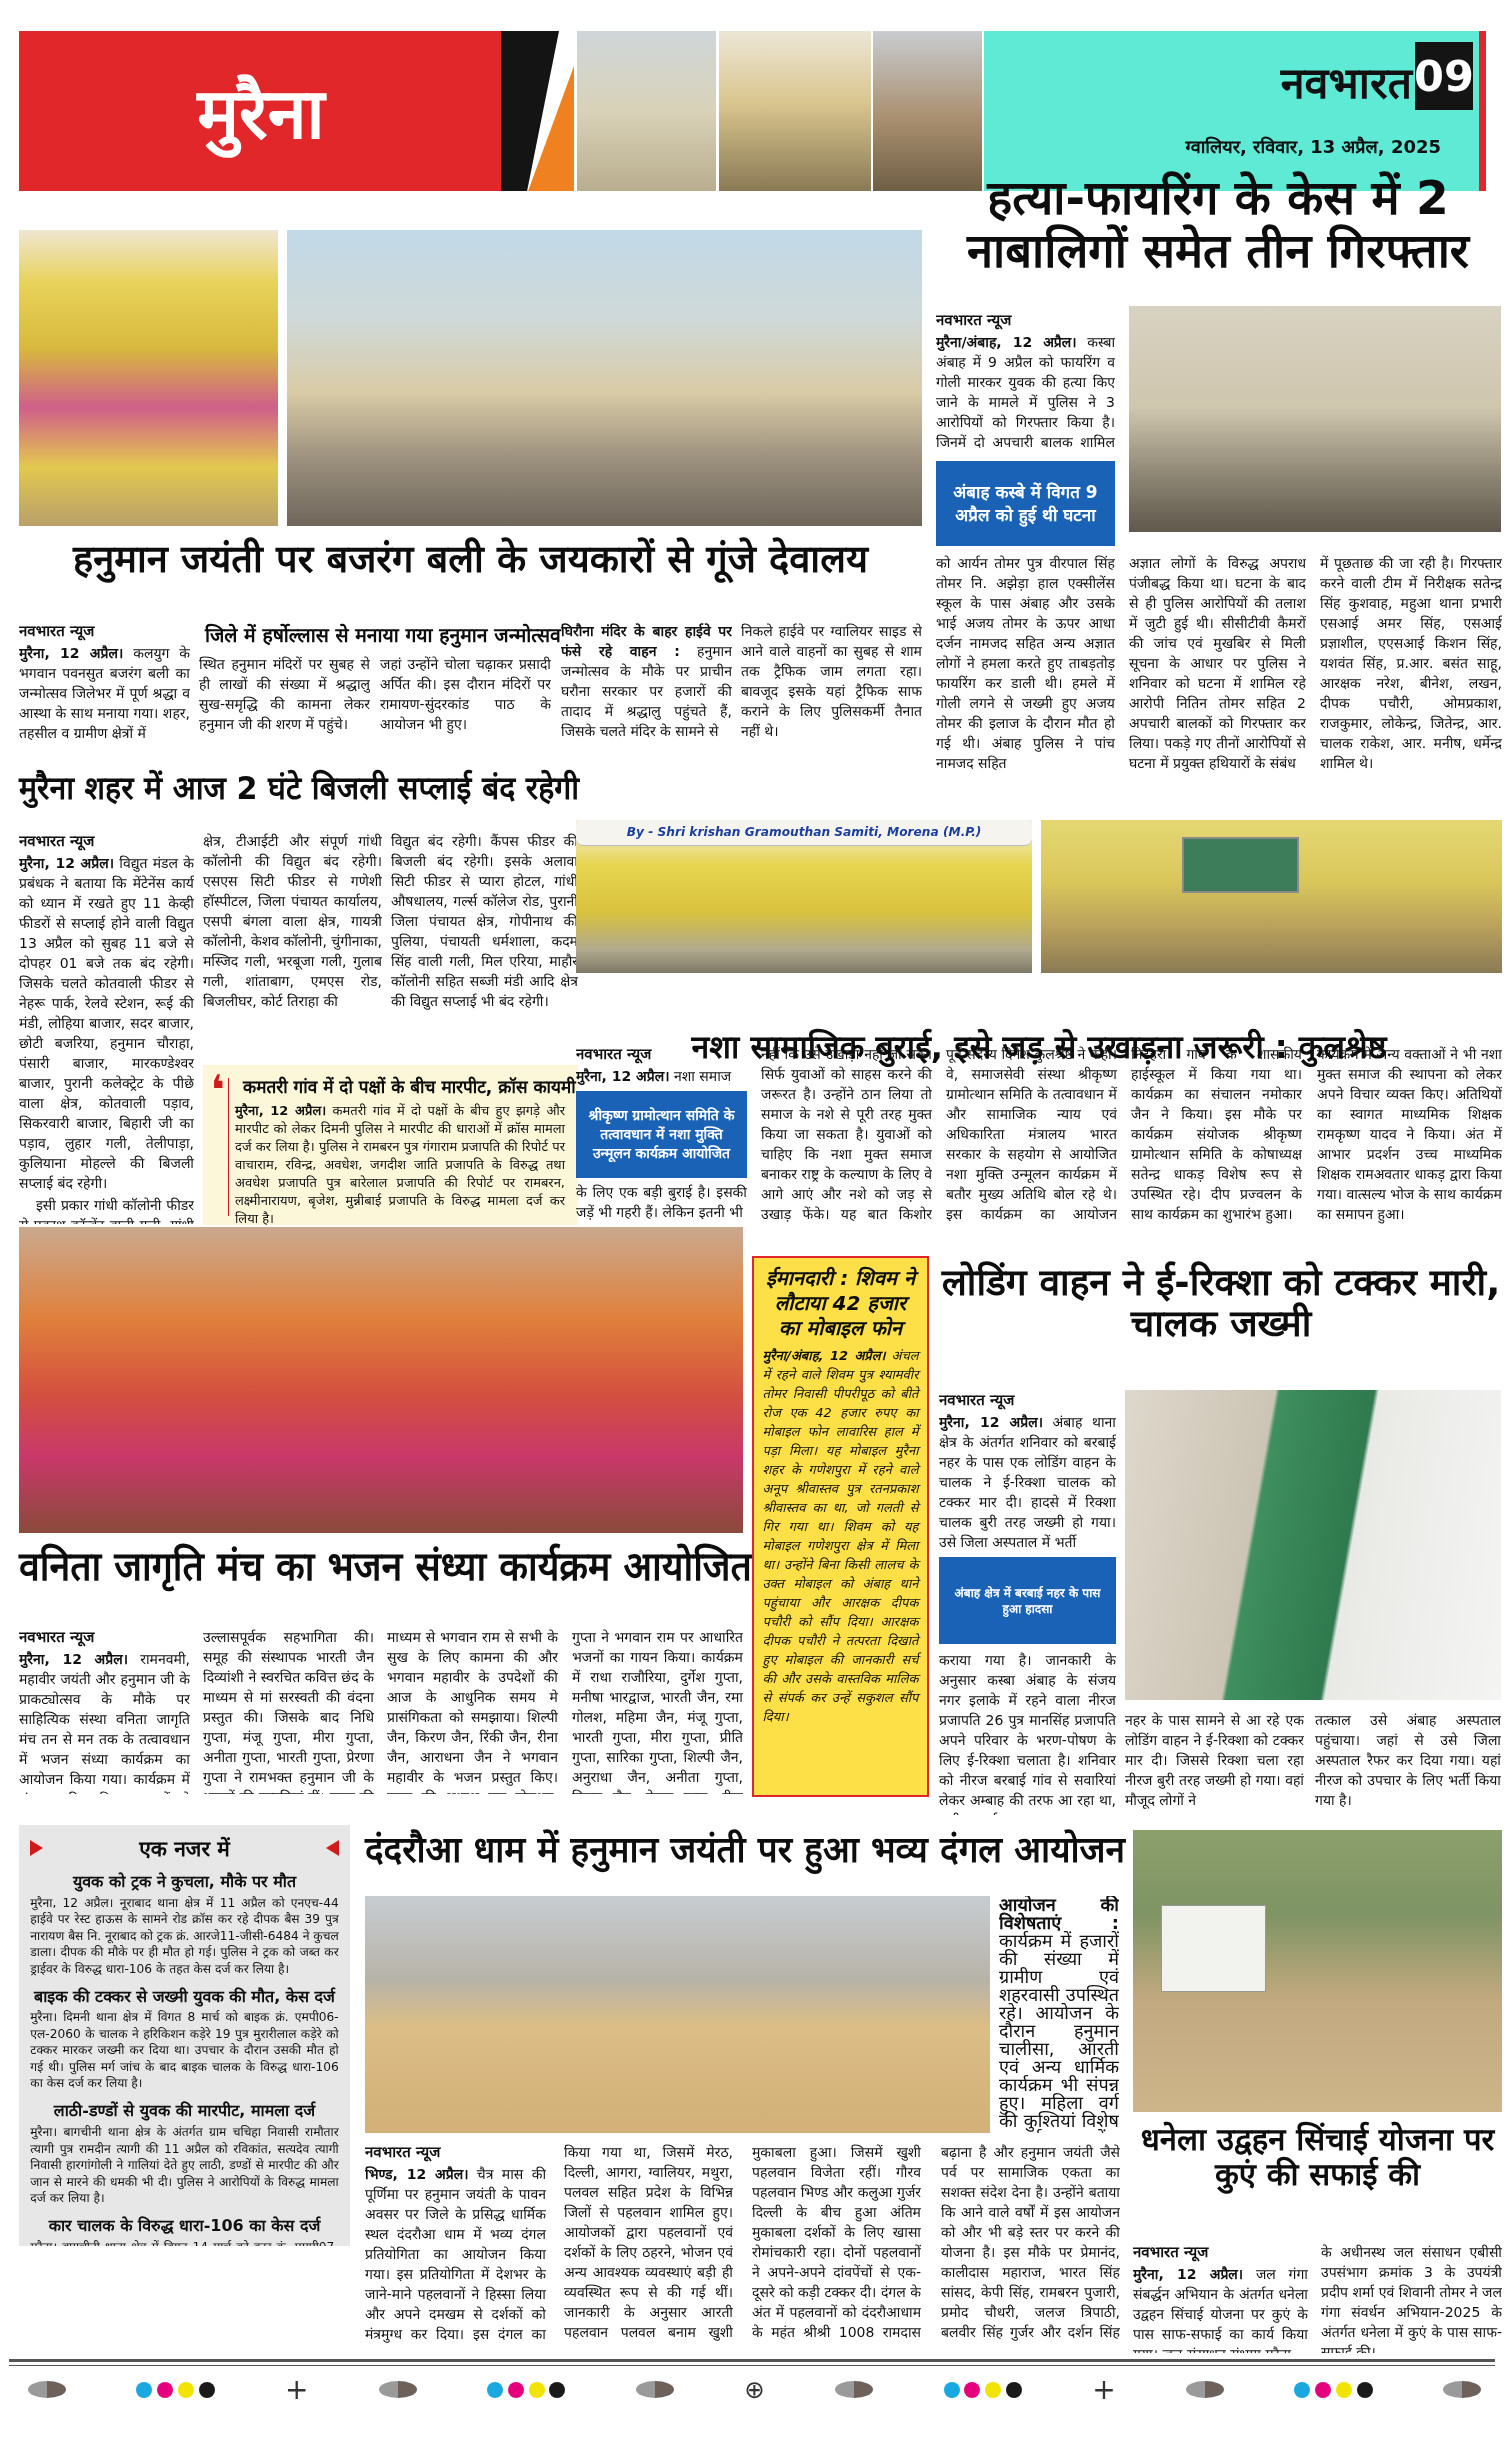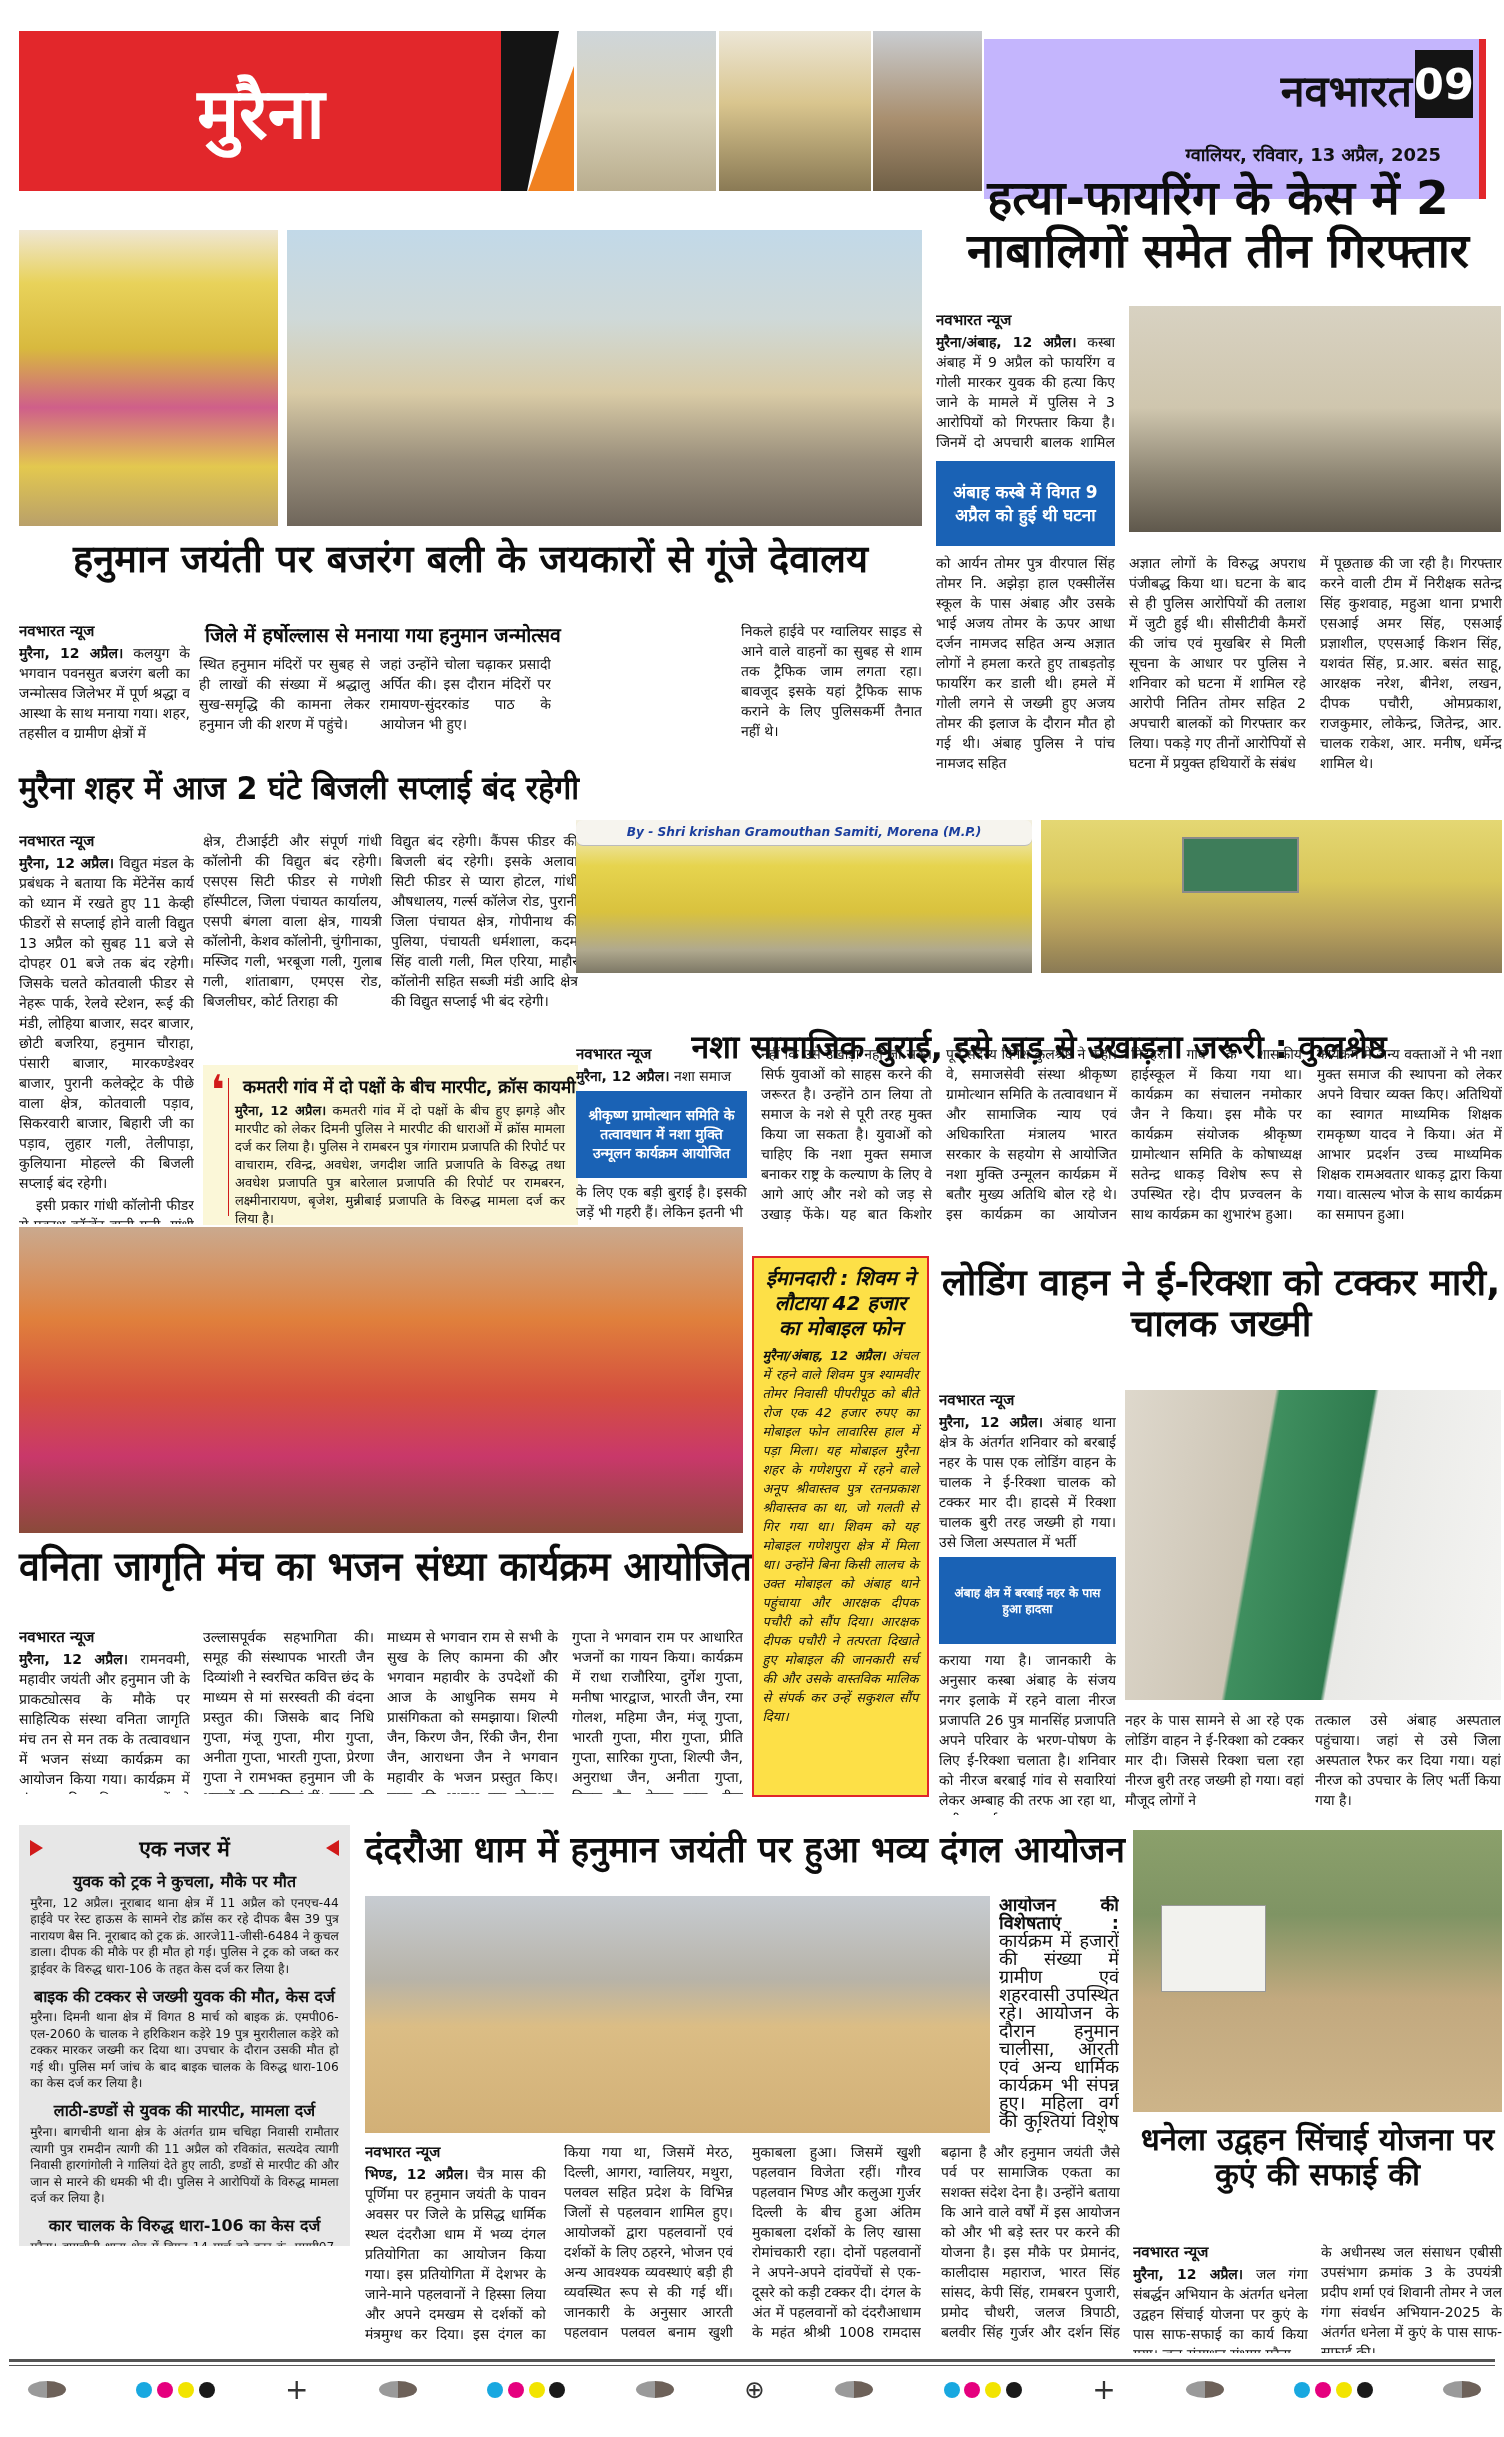--- a/index.html
+++ b/index.html
@@ -5,21 +5,21 @@
   html,body{margin:0;padding:0;background:#ffffff;}
   .page{position:relative;width:1505px;height:2438px;background:#fff;overflow:hidden;
         font-family:"DejaVu Sans","Liberation Sans",sans-serif;color:#111;}
   .abs{position:absolute;}
   .fit{white-space:nowrap;}
   
   .red-banner{background:#e2272b;display:flex;align-items:center;justify-content:center;}
   .red-banner .t{color:#fff;font-weight:bold;font-size:70px;}
   .tri-black{background:#141414;clip-path:polygon(0 0,100% 0,45% 100%,0 100%);}
   .tri-orange{background:#f08121;clip-path:polygon(100% 0,100% 100%,10% 100%);}
-  .masthead{background:#c4b5fd;margin-top:8px;}
+  .masthead{background:#5eead4;}
   .paper-name{font-weight:bold;font-size:43px;text-align:right;}
   .page-num{background:#141414;color:#fff;font-weight:bold;font-size:43px;display:flex;align-items:center;justify-content:center;}
   .red-stripe{background:#e2272b;}
   .date-line{font-weight:bold;font-size:18px;text-align:right;}
   
   .photo{overflow:hidden;}
   .ph-idol{background:linear-gradient(180deg,#efe6d2 0%,#e8d25a 18%,#d8b93e 40%,#cf5f8a 60%,#e3c84f 80%,#b9a06a 100%);}
   .ph-temple{background:linear-gradient(180deg,#c2d9e8 0%,#cfd9d8 30%,#d9cba6 55%,#9a8f7c 78%,#6f665b 100%);}
   .ph-police{background:linear-gradient(180deg,#d8d2c2 0%,#cfc6ae 45%,#8e8674 75%,#5f584c 100%);}
   .ph-dais{background:linear-gradient(180deg,#f3f0e4 0%,#e6d44e 30%,#d9c23e 60%,#b0a98e 85%,#7d7866 100%);}
@@ -109,20 +109,23 @@
     <p class="byline nofirst">नवभारत न्यूज</p>
     <p class="nofirst"><b class="dl">मुरैना, 12 अप्रैल।</b> <span>कलयुग के भगवान पवनसुत बजरंग बली का जन्मोत्सव जिलेभर में पूर्ण श्रद्धा व आस्था के साथ मनाया गया। शहर, तहसील व ग्रामीण क्षेत्रों में</span></p>
   </div>
   <div class="abs subhead fit" style="left: 199px; top: 621px; width: 352px; font-size: 20px; transform-origin: center center; transform: scaleX(0.966408);">जिले में हर्षोल्लास से मनाया गया हनुमान जन्मोत्सव</div>
   <div class="abs body-col" style="left:199px;top:654px;width:171px;height:155px;">
     <p class="nofirst">स्थित हनुमान मंदिरों पर सुबह से ही लाखों की संख्या में श्रद्धालु सुख-समृद्धि की कामना लेकर हनुमान जी की शरण में पहुंचे।</p>
   </div>
   <div class="abs body-col" style="left:380px;top:654px;width:171px;height:155px;">
     <p class="nofirst">जहां उन्होंने चोला चढ़ाकर प्रसादी अर्पित की। इस दौरान मंदिरों पर रामायण-सुंदरकांड पाठ के आयोजन भी हुए।</p>
   </div>
+  <div class="abs body-col" style="left:561px;top:621px;width:171px;height:205px;">
+    <p class="nofirst"><b class="dl">घिरौना मंदिर के बाहर हाईवे पर फंसे रहे वाहन :</b> <span>हनुमान जन्मोत्सव के मौके पर प्राचीन घरौना सरकार पर हजारों की तादाद में श्रद्धालु पहुंचते हैं, जिसके चलते मंदिर के सामने से</span></p>
+  </div>
   <div class="abs body-col" style="left:741px;top:621px;width:181px;height:205px;">
     <p class="nofirst">निकले हाईवे पर ग्वालियर साइड से आने वाले वाहनों का सुबह से शाम तक ट्रैफिक जाम लगता रहा। बावजूद इसके यहां ट्रैफिक साफ कराने के लिए पुलिसकर्मी तैनात नहीं थे।</p>
   </div>
 
   <div class="abs headline fit" style="left: 19px; top: 771px; width: 560px; font-size: 32px; text-align: left; transform-origin: left center; transform: scaleX(0.944444);">मुरैना शहर में आज 2 घंटे बिजली सप्लाई बंद रहेगी</div>
   <div class="abs body-col" style="left:19px;top:831px;width:175px;height:393px;">
     <p class="byline nofirst">नवभारत न्यूज</p>
     <p class="nofirst"><b class="dl">मुरैना, 12 अप्रैल।</b> <span>विद्युत मंडल के प्रबंधक ने बताया कि मेंटेनेंस कार्य को ध्यान में रखते हुए 11 केव्ही फीडरों से सप्लाई होने वाली विद्युत 13 अप्रैल को सुबह 11 बजे से दोपहर 01 बजे तक बंद रहेगी। जिसके चलते कोतवाली फीडर से नेहरू पार्क, रेलवे स्टेशन, रूई की मंडी, लोहिया बाजार, सदर बाजार, छोटी बजरिया, हनुमान चौराहा, पंसारी बाजार, मारकण्डेश्वर बाजार, पुरानी कलेक्ट्रेट के पीछे वाला क्षेत्र, कोतवाली पड़ाव, सिकरवारी बाजार, बिहारी जी का पड़ाव, लुहार गली, तेलीपाड़ा, कुलियाना मोहल्ले की बिजली सप्लाई बंद रहेगी।</span></p>
     <p>इसी प्रकार गांधी कॉलोनी फीडर से प्रकाश कॉन्वेंट वाली गली, गांधी मैरिज होम, बाल निकेतन रोड, राधिका पैलेस वाला</p>
   </div>

